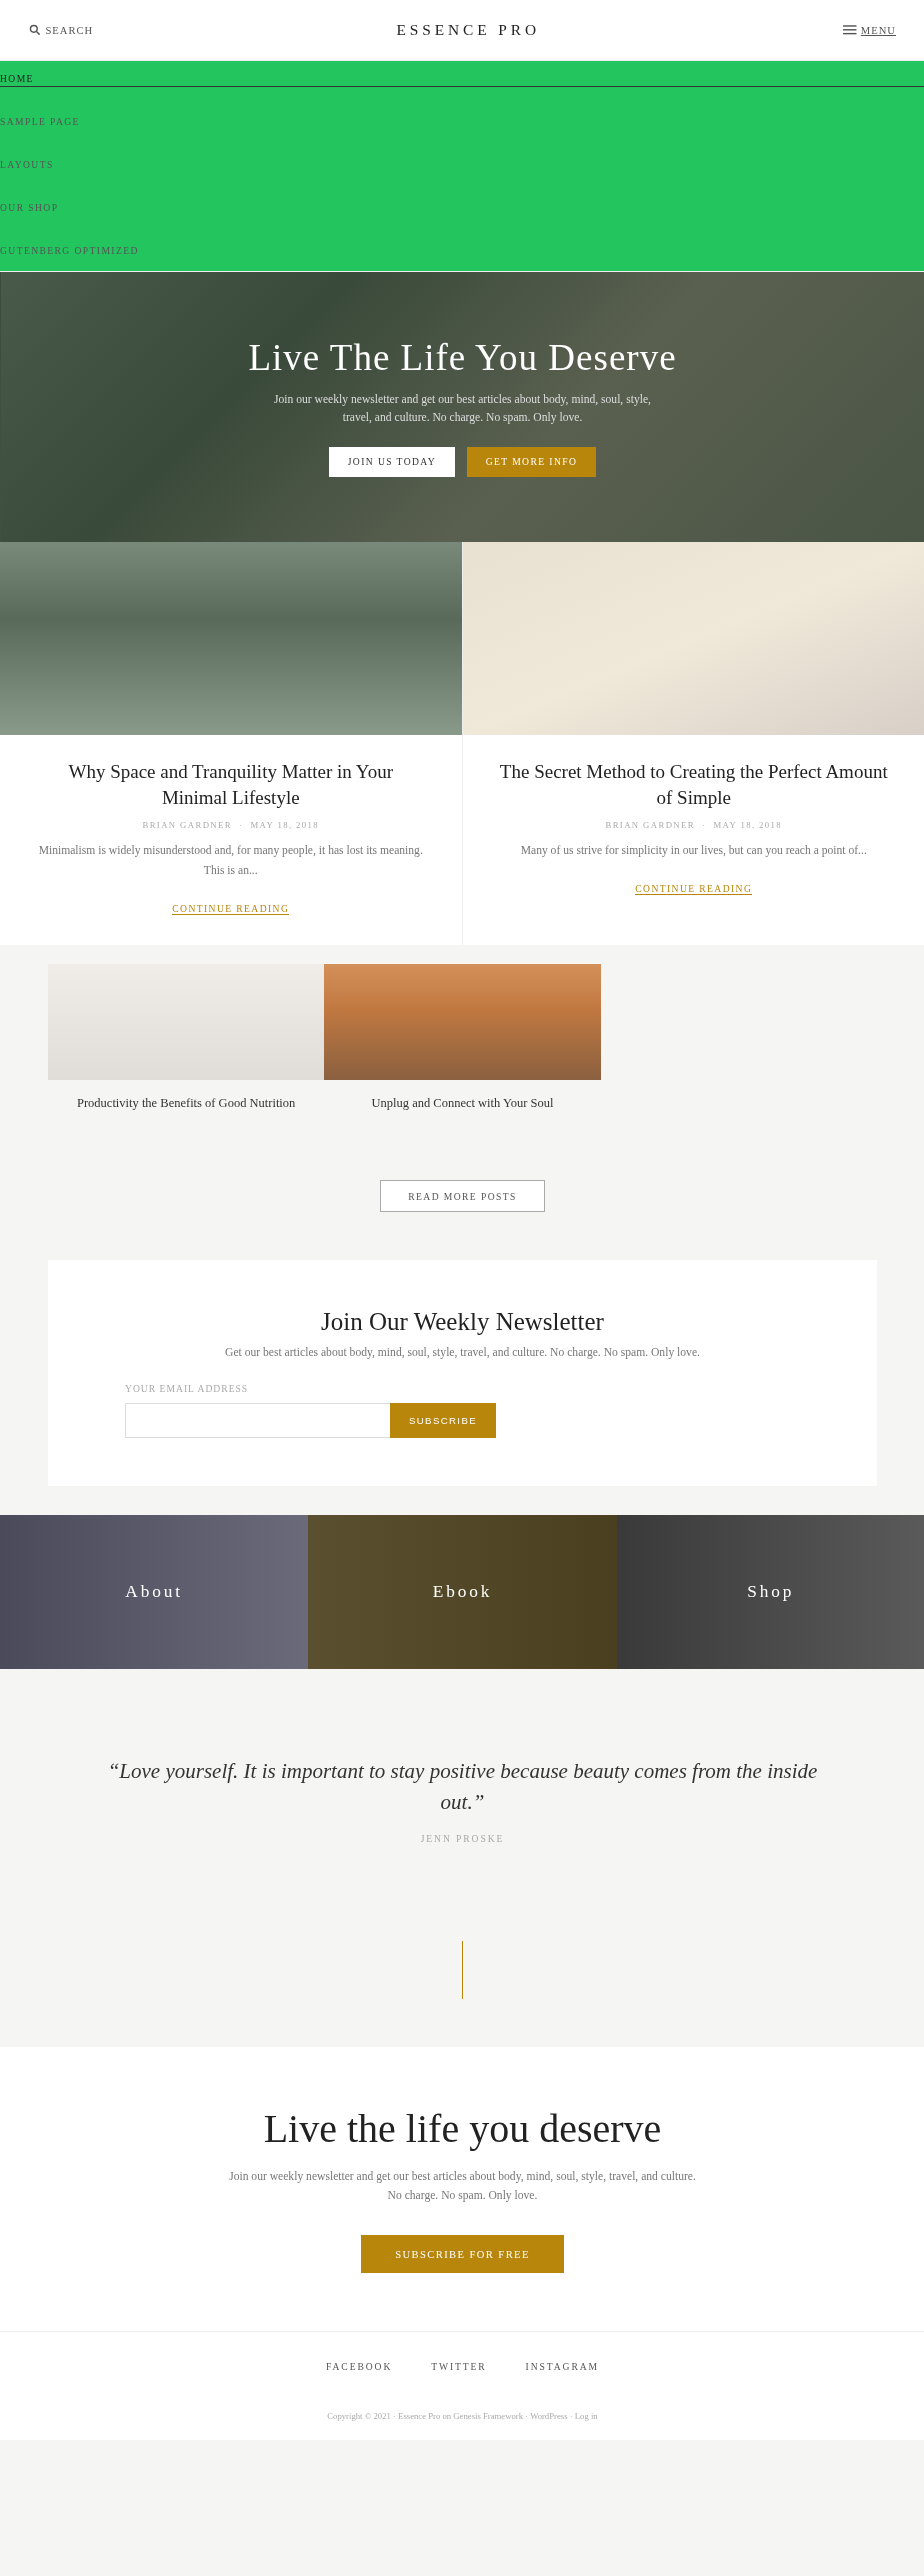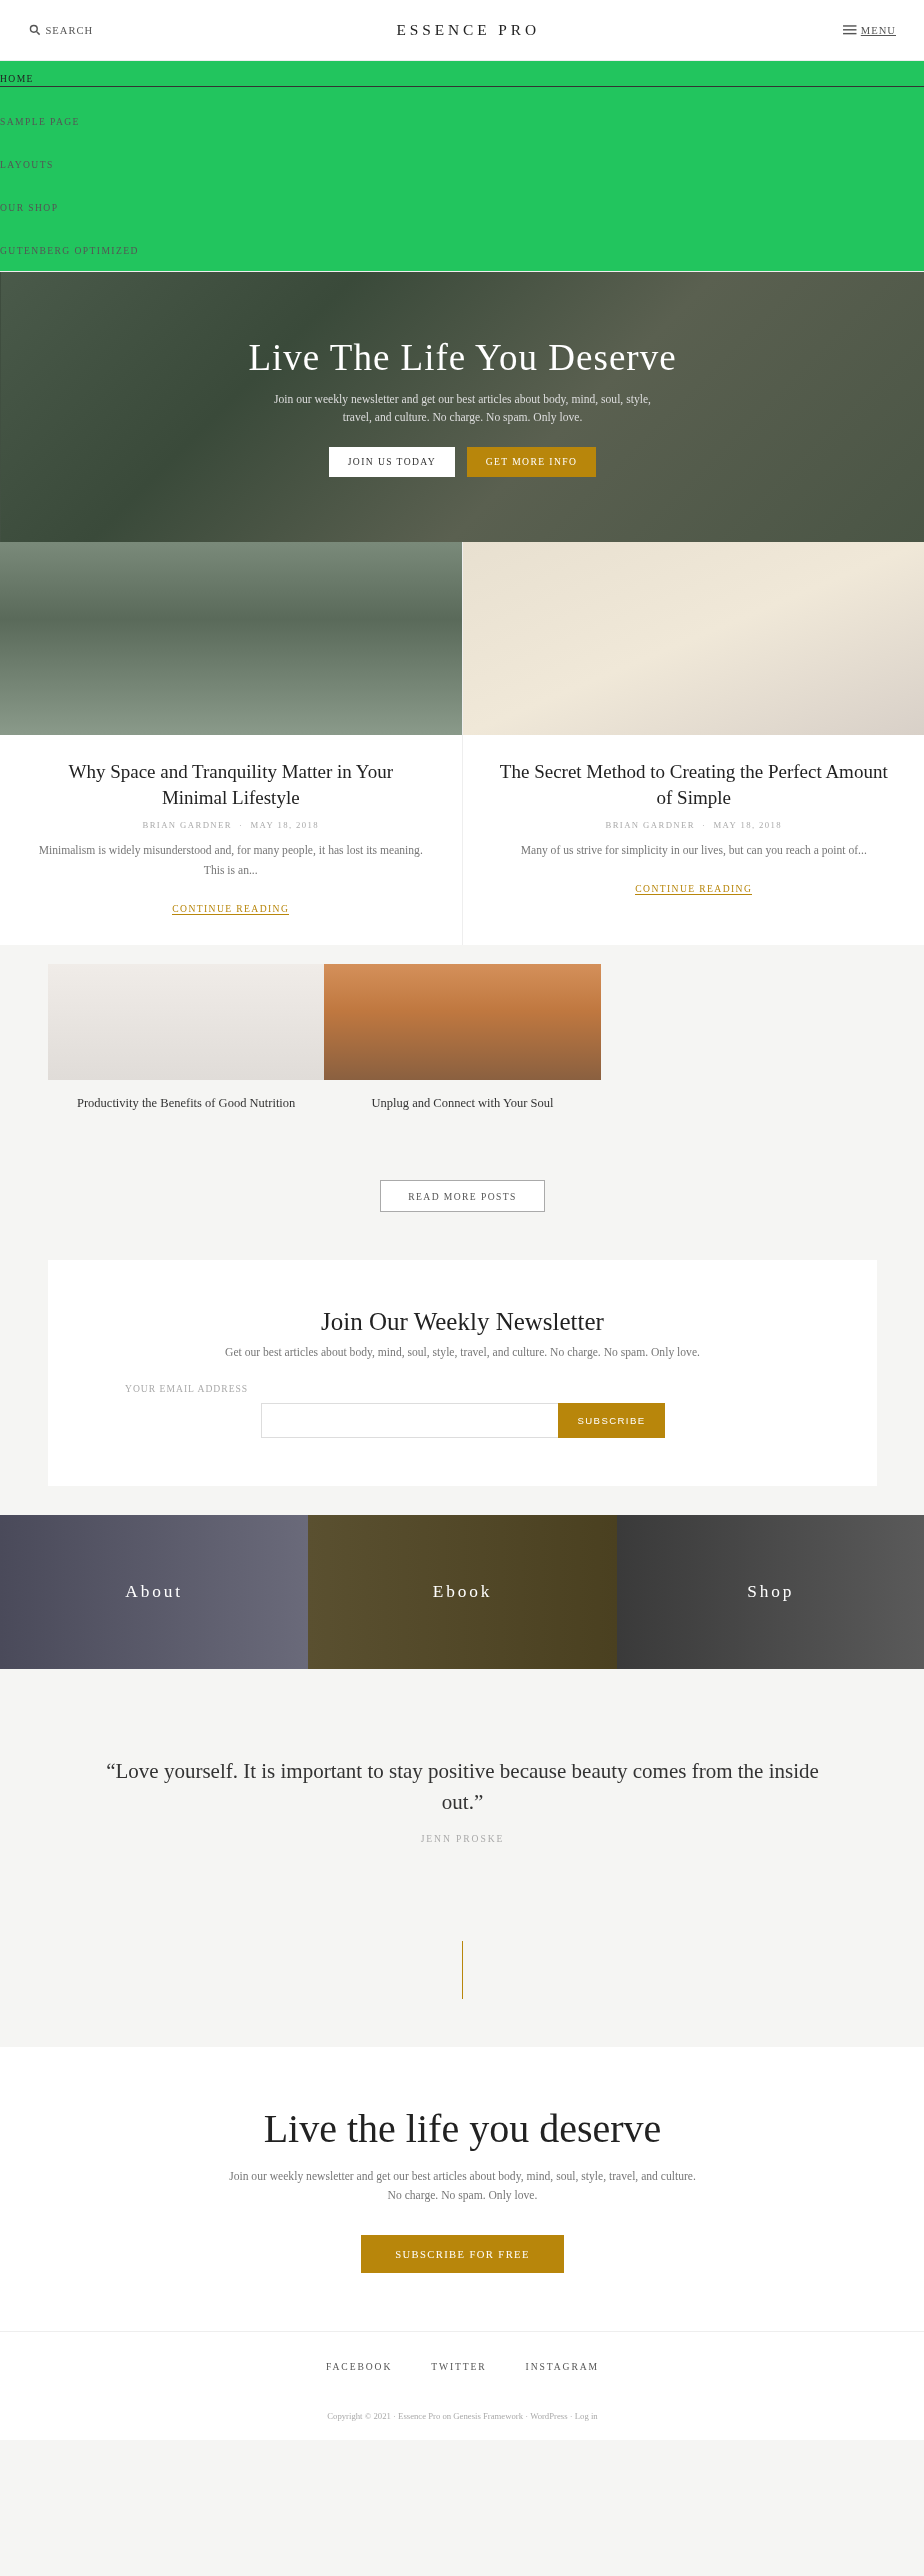--- a/index.html
+++ b/index.html
@@ -90,44 +90,44 @@
       padding: 9.6px 27px; font-size: 9.6px; letter-spacing: 1.4px; text-transform: uppercase;
       cursor: pointer; font-family: Georgia, serif;
     }
 
     
     .newsletter-section {
       background: #fff; margin: 19px 48px; padding: 48px 77px; text-align: center;
     }
     .newsletter-title { font-size: 25px; font-weight: normal; margin-bottom: 9.6px; color: #222; }
     .newsletter-sub { font-size: 11.6px; color: #777; margin-bottom: 24px; }
-    .newsletter-form { display: flex; flex-direction: column; align-items: center; gap: 9.6px; }
+    .newsletter-form { display: flex; flex-direction: column; gap: 9.6px; }
     .email-label { font-size: 9.6px; letter-spacing: 1px; color: #aaa; text-transform: uppercase; align-self: flex-start; margin-left: 0; }
-    .email-input-wrap { display: flex; gap: 0; width: 404px; }
+    .email-input-wrap { display: flex; gap: 0; width: 371px; }
     .email-input {
       flex: 1; border: 1px solid #ddd; border-right: none;
       padding: 9.6px 14.5px; font-size: 11.6px; outline: none;
     }
     .btn-subscribe {
       background: #b8860b; color: #fff; border: none;
       padding: 9.6px 19px; font-size: 9.6px; letter-spacing: 1.4px; text-transform: uppercase;
       cursor: pointer;
     }
 
     
     .feature-panels { display: grid; grid-template-columns: 1fr 1fr 1fr; gap: 0; margin: 29px 0; height: 154px; border-radius: 14px; }
     .panel { position: relative; display: flex; align-items: center; justify-content: center; cursor: pointer; }
     .panel-about { background: linear-gradient(to right, #4a4a5a 0%, #6a6a7a 100%); }
     .panel-ebook { background: linear-gradient(to right, #5a5030 0%, #4a4020 100%); }
     .panel-shop { background: linear-gradient(to right, #3a3a3a 0%, #5a5a5a 100%); }
     .panel-label { color: #fff; font-size: 17.3px; letter-spacing: 2.9px; font-weight: normal; z-index: 1; }
 
     
     .quote-section { background: #f5f5f3; padding: 58px 96px; text-align: center; }
-    .quote-text { font-size: 21px; line-height: 1.5; color: #333; margin-bottom: 14.5px; }
+    .quote-text { font-size: 21px; font-style: italic; line-height: 1.5; color: #333; margin-bottom: 14.5px; }
     .quote-author { font-size: 9.6px; letter-spacing: 1.9px; color: #aaa; text-transform: uppercase; }
 
     
     .divider-section { background: #f5f5f3; display: flex; justify-content: center; padding: 39px 0 48px; }
     .gold-line { width: 1px; height: 58px; background: #b8860b; }
 
     
     .bottom-cta { background: #fff; padding: 58px 96px; text-align: center; margin: 0; }
     .bottom-cta-title { font-size: 40px; font-weight: normal; color: #222; margin-bottom: 14.5px; }
     .bottom-cta-sub { font-size: 11.6px; color: #777; line-height: 1.7; max-width: 482px; margin: 0 auto 29px; }

